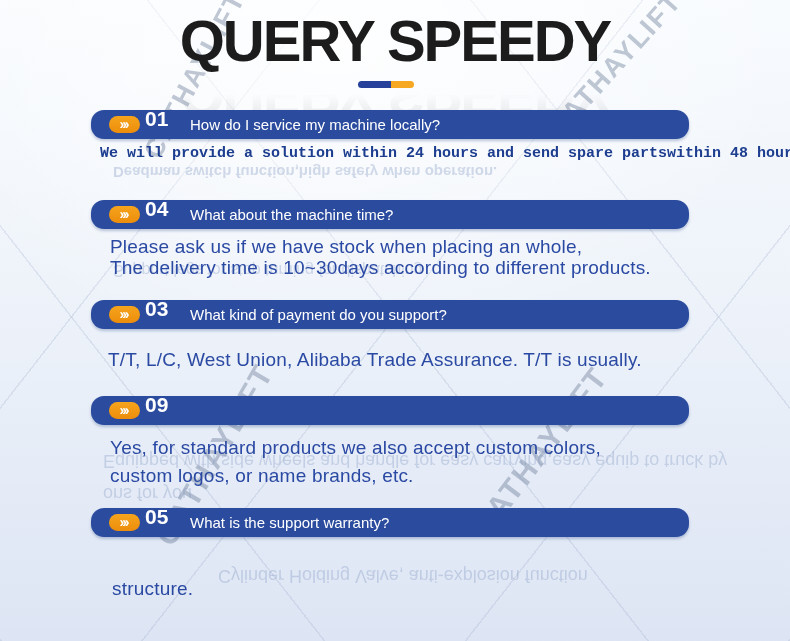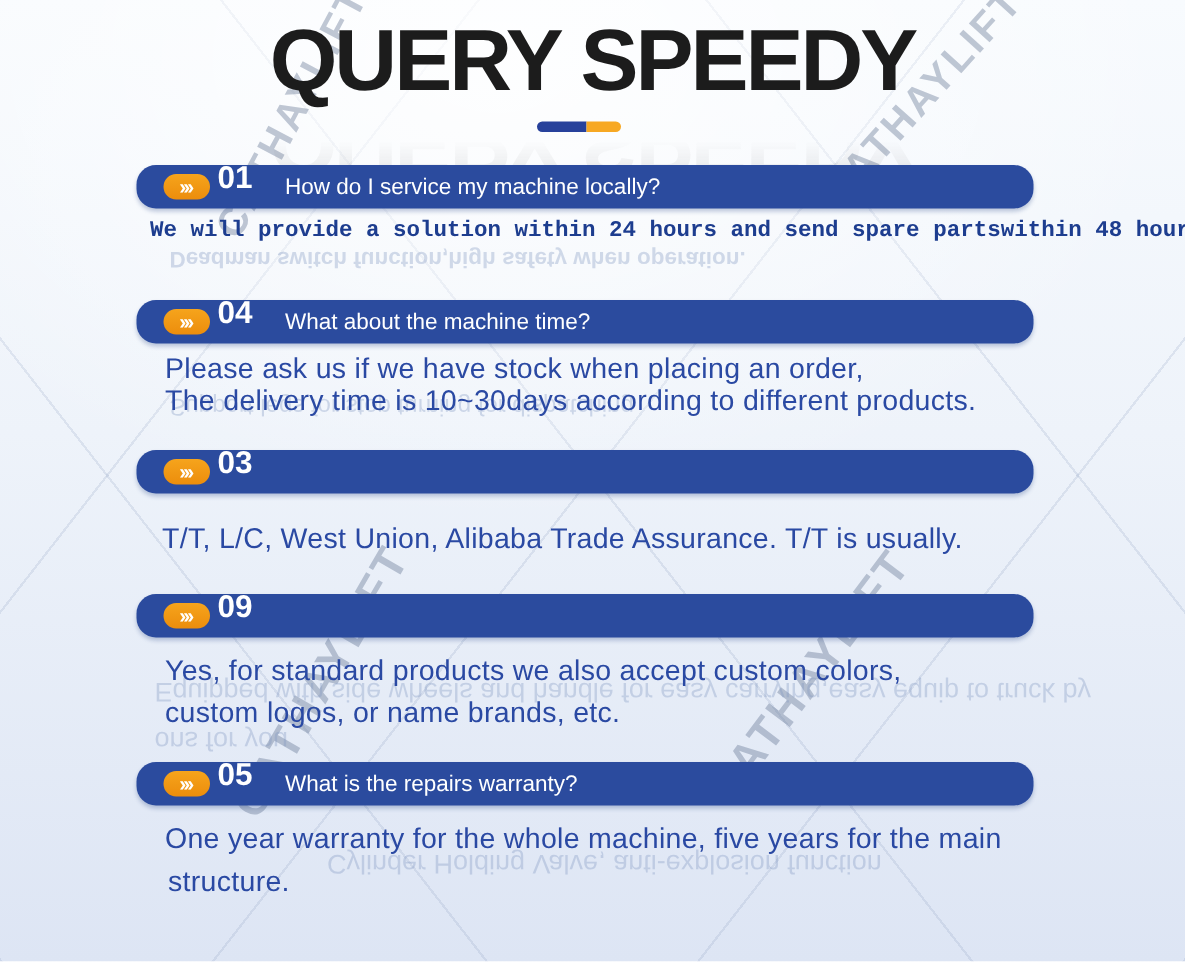--- a/index.html
+++ b/index.html
@@ -130,43 +130,43 @@
   </div>
   <div class="abs answer-line answer-small" style="left:100px;top:145px">We will provide a solution within 24 hours and send spare partswithin 48 hours. And</div>
 
   <div class="abs faq-bar" style="top:200px">
     <span class="chevron-pill">
         <span class="glyph">›››</span>
       </span>
     <span class="faq-number">04</span>
     <span class="faq-question">What about the machine time?</span>
   </div>
-  <div class="abs answer-line answer-big" style="left:110px;top:236px">Please ask us if we have stock when placing an order,</div>
+  <div class="abs answer-line answer-big" style="left:110px;top:236px">Please ask us if we have stock when placing an whole,</div>
   <div class="abs answer-line answer-big" style="left:110px;top:257px">The delivery time is 10~30days according to different products.</div>
 
   <div class="abs faq-bar" style="top:300px">
     <span class="chevron-pill">
         <span class="glyph">›››</span>
       </span>
     <span class="faq-number">03</span>
+    <span class="faq-question">What kind of payment do you support?</span>
   </div>
   <div class="abs answer-line answer-big" style="left:108px;top:349px">T/T, L/C, West Union, Alibaba Trade Assurance. T/T is usually.</div>
 
   <div class="abs faq-bar" style="top:396px">
     <span class="chevron-pill">
         <span class="glyph">›››</span>
       </span>
     <span class="faq-number">09</span>
   </div>
   <div class="abs answer-line answer-big" style="left:110px;top:437px">Yes, for standard products we also accept custom colors,</div>
   <div class="abs answer-line answer-big" style="left:110px;top:465px">custom logos, or name brands, etc.</div>
 
   <div class="abs faq-bar" style="top:508px">
     <span class="chevron-pill">
         <span class="glyph">›››</span>
       </span>
     <span class="faq-number">05</span>
-    <span class="faq-question">What is  the repairs warranty?</span>
+    <span class="faq-question">What is  the support warranty?</span>
   </div>
-  <div class="abs answer-line answer-big" style="left:110px;top:549px">One year warranty for the whole machine, five years for the main</div>
   <div class="abs answer-line answer-big" style="left:112px;top:578px">structure.</div>
 
 </div>
 
 </body></html>

